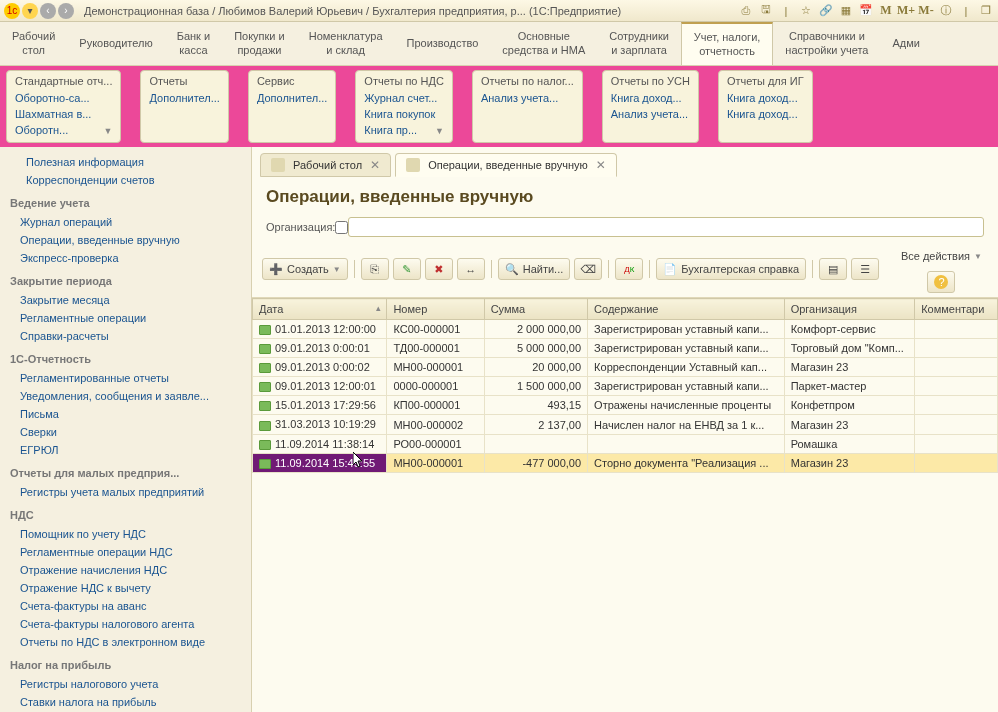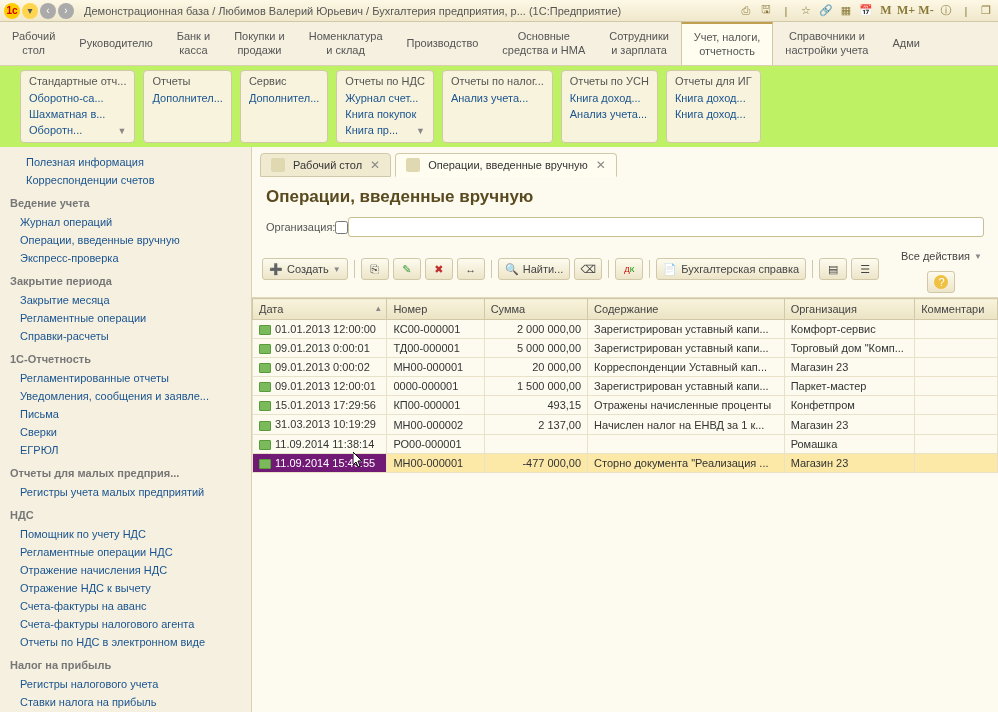--- a/index.html
+++ b/index.html
@@ -1,33 +1,33 @@
 <!DOCTYPE html>
 <html><head>
 <meta charset="utf-8">
 <style>
 * { box-sizing: border-box; margin: 0; padding: 0; font-family: Arial, sans-serif; }
 body { background: #f5f0e0; font-size: 11px; color: #333; overflow: hidden; width: 998px; height: 712px; }
 
 .titlebar { height: 22px; background: linear-gradient(#fdf8e5, #f0e8cc); border-bottom: 1px solid #d0c8a8; display: flex; align-items: center; padding: 0 4px; gap: 2px; }
 .titlebar .ic { width: 16px; height: 16px; display: inline-flex; align-items: center; justify-content: center; border-radius: 50%; cursor: pointer; font-size: 10px; }
-.ic-1c { background: #ffcc00; color: #c00; font-weight: bold; font-size: 9px; }
+.ic-1c { background: #ffcc00; color: #c00; font-weight: normal; font-size: 9px; }
 .ic-minus { background: #ffd54f; color: #555; }
 .ic-back { background: #aaa; color: #fff; }
 .ic-fwd { background: #aaa; color: #fff; }
 .titlebar .title-text { margin-left: 8px; color: #555; flex: 1; white-space: nowrap; overflow: hidden; text-overflow: ellipsis; }
 .titlebar .right-icons { display: flex; gap: 4px; align-items: center; }
 .titlebar .right-icons span { width: 16px; height: 16px; display: inline-flex; align-items: center; justify-content: center; color: #8a7a3a; cursor: pointer; }
 .m-btn { font-family: Georgia, serif; font-weight: bold; color: #b08030; font-size: 12px; }
 
 .main-menu { display: flex; background: #f5f0e0; border-bottom: 1px solid #d8d0b0; height: 44px; }
 .main-menu .menu-item { padding: 6px 12px; text-align: center; color: #555; cursor: pointer; display: flex; align-items: center; justify-content: center; line-height: 1.2; white-space: pre-line; }
 .main-menu .menu-item.active { background: #fffdf0; border-left: 1px solid #d0c8a8; border-right: 1px solid #d0c8a8; border-top: 2px solid #c0a050; }
 
-.panel-row { display: flex; gap: 8px; padding: 4px 20px; background: #bef264; }
+.panel-row { display: flex; gap: 19px; padding: 4px 6px; background: #ec4899; }
 .panel { background: #f8f3dc; border: 1px solid #d0c8a8; border-radius: 4px; padding: 4px 8px; }
 .panel-title { font-size: 11px; color: #555; padding-bottom: 3px; }
 .panel-link { color: #1a5490; font-size: 11px; padding: 2px 0; cursor: pointer; display: block; white-space: nowrap; }
 .dd-arrow { float: right; color: #888; font-size: 9px; margin-top: 2px; }
 
 .content-row { display: flex; height: calc(712px - 22px - 44px - 54px); }
 
 .left-nav { width: 252px; background: #f5f0e0; border-right: 1px solid #d8d0b0; overflow-y: auto; padding: 6px 10px; }
 .left-nav .nav-link { color: #1a5490; font-size: 11px; padding: 3px 16px; cursor: pointer; display: block; }
 .left-nav .nav-head { color: #777; font-weight: bold; font-size: 11px; padding: 8px 0 4px 0; }

